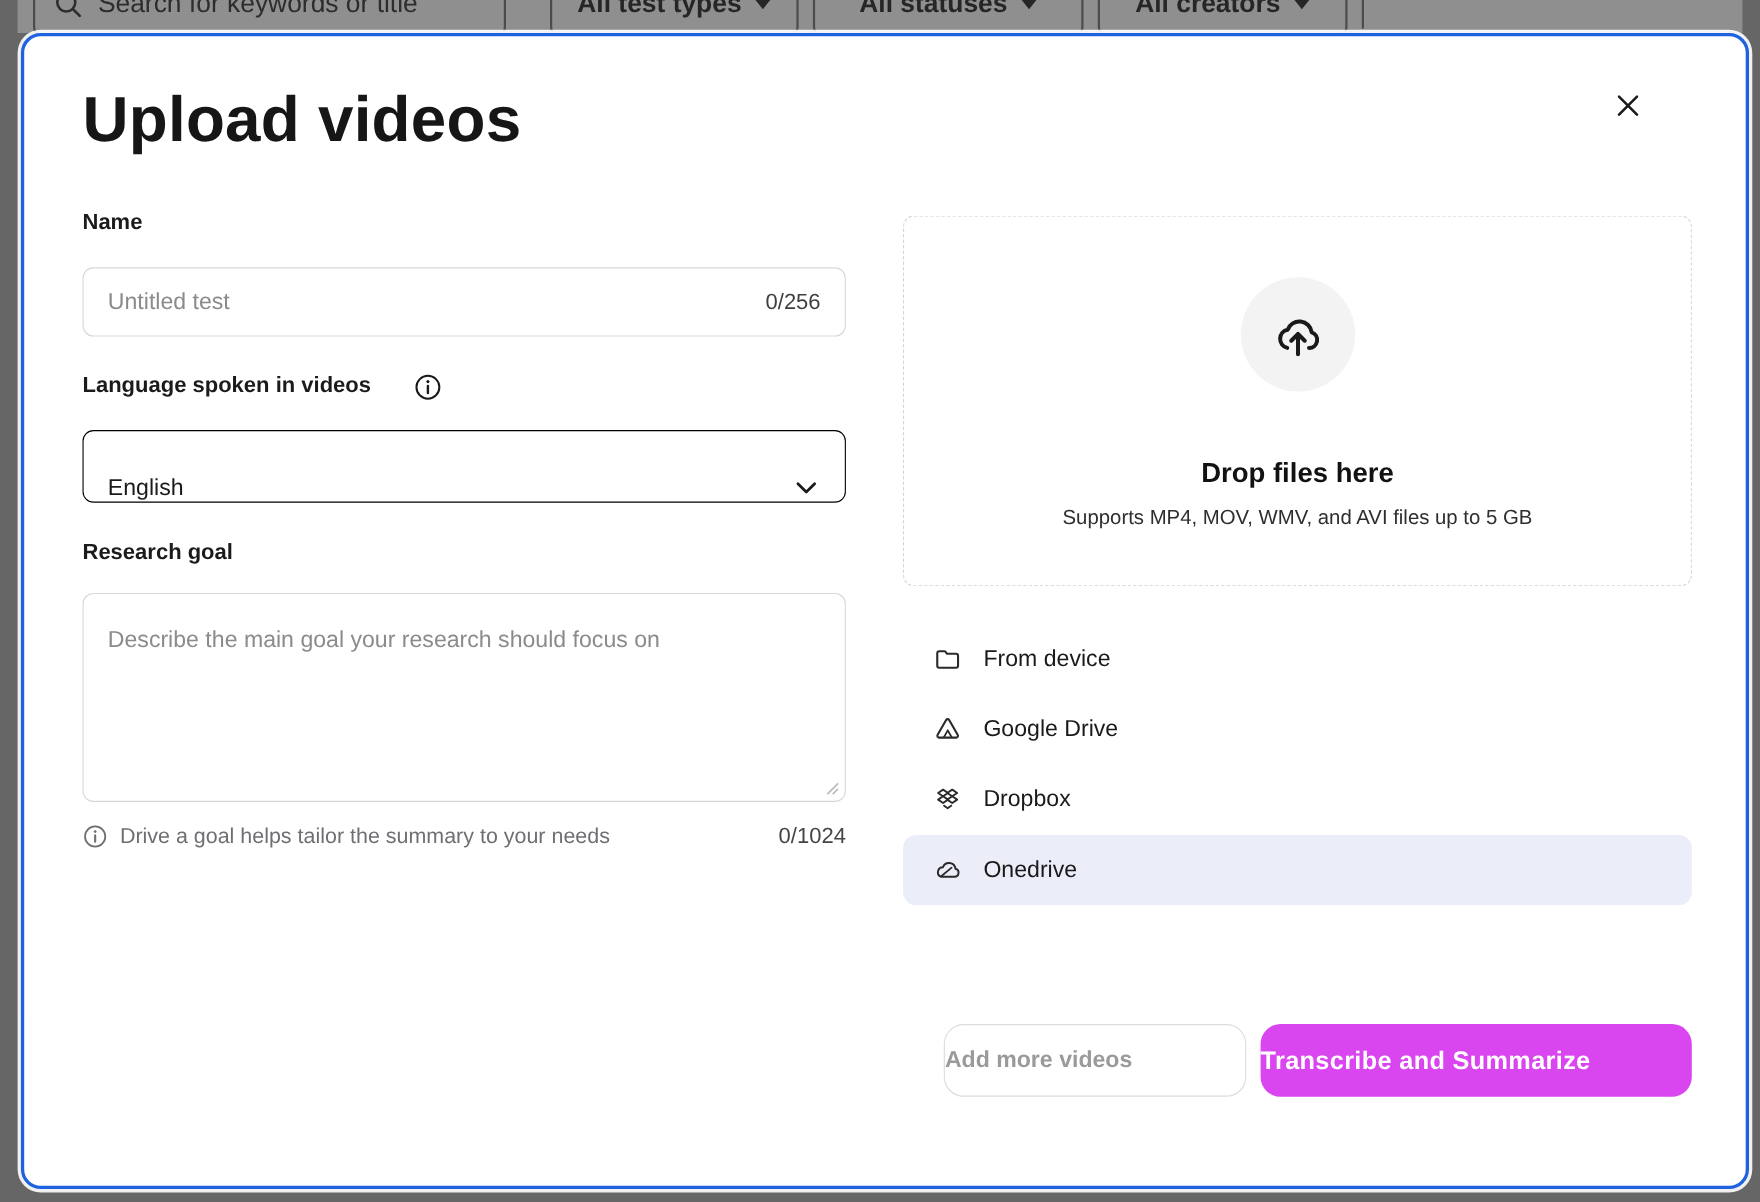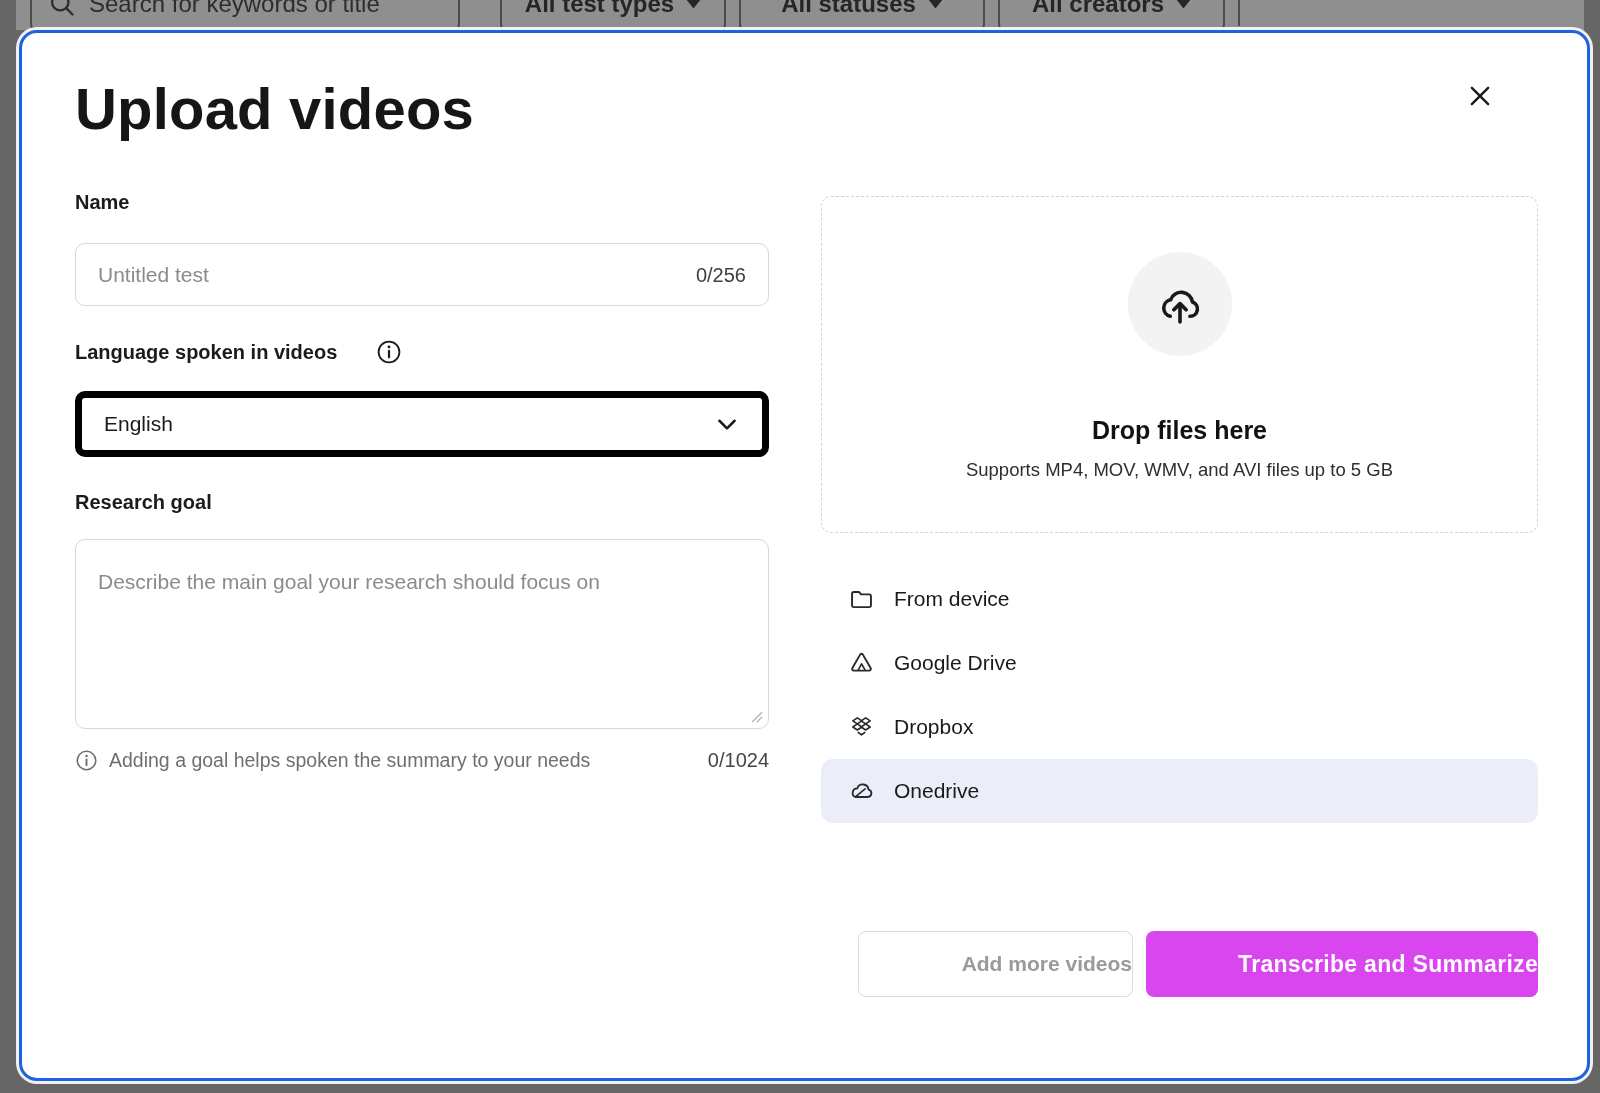--- a/index.html
+++ b/index.html
@@ -38,40 +38,40 @@
   }
   .close-btn {
     position:absolute; left:1440px; top:45px; width:36px; height:36px;
     background:none; border:none; cursor:pointer; color:#1a1a1a;
     display:flex; align-items:center; justify-content:center;
   }
 
   .field-label {
     position:absolute; left:53px;
     font-size:20px; font-weight:600; color:#1b1b1b;
-    display:flex; align-items:center; gap:12px;
+    display:flex; gap:12px;
   }
   .shell {
     position:absolute; left:53px; width:694px;
     border:1px solid #d8d8d8; border-radius:10px; background:#fff;
   }
   .shell input, .shell textarea {
     width:100%; height:100%; border:none; outline:none; background:transparent;
     font-family:"Liberation Sans", sans-serif; font-size:21px; color:#1a1a1a;
   }
   .shell input { padding:0 100px 0 22px; }
   .shell input::placeholder, .shell textarea::placeholder { color:#8b8b8b; opacity:1; }
   .char-counter {
     position:absolute; right:22px; top:50%; transform:translateY(-50%);
     font-size:20px; color:#3f3f3f;
   }
   .select-box {
     position:absolute; left:53px; width:694px; height:66px;
-    border:7px solid #000000; border-radius:10px; background:#fff;
-    display:flex; align-items:center; padding:0 22px; cursor:pointer;
+    border:1px solid #000000; border-radius:10px; background:#fff;
+    display:flex; align-items:flex-end; padding:0 22px; cursor:pointer;
     font-size:21px; color:#1a1a1a;
   }
   .select-box .chev { margin-left:auto; color:#1a1a1a; }
   .shell textarea { padding:28px 22px 16px 22px; resize:none; line-height:1.3; }
   .resize-handle { position:absolute; right:5px; bottom:5px; }
 
   .helper-row {
     position:absolute; left:53px; top:716px; width:694px;
     display:flex; align-items:center; gap:11px;
     font-size:19.5px; color:#6e6f73;
@@ -95,23 +95,23 @@
 
   .sources { position:absolute; left:799px; top:534px; width:717px; }
   .source-row {
     height:64px; display:flex; align-items:center; padding-left:27px;
     border-radius:12px; cursor:pointer; color:#2a2a2a;
   }
   .source-row.selected { background:#ebedf9; }
   .source-row .src-label { margin-left:19px; font-size:21px; color:#1a1a1a; }
 
   .footer-btn {
-    position:absolute; top:898px; height:66px; border-radius:8px;
+    position:absolute; top:898px; height:66px; border-radius:18px;
     font-family:"Liberation Sans", sans-serif; font-weight:700; cursor:pointer;
-    display:flex; align-items:center; justify-content:flex-end;
+    display:flex; align-items:center; justify-content:flex-start;
   }
   .btn-secondary {
     left:836px; width:275px; background:#fff;
     border:1px solid #dcdcdc; color:#9a9a9a; font-size:21px;
   }
   .btn-primary {
     left:1124px; width:392px; background:#d946ef;
     border:none; color:#fdfdfd; font-size:23px; letter-spacing:.3px;
   }
 
@@ -213,21 +213,21 @@
   </div>
 
   <div class="helper-row">
     <span style="color:#6e6f73;">
       <svg width="23" height="23" viewBox="0 0 24 24" fill="none" stroke="currentColor">
         <circle cx="12" cy="12" r="9.6" stroke-width="1.7"></circle>
         <line x1="12" y1="10.9" x2="12" y2="16.9" stroke-width="2" stroke-linecap="round"></line>
         <circle cx="12" cy="7.3" r="1.3" fill="currentColor" stroke="none"></circle>
       </svg>
     </span>
-    <span>Adding a goal helps spoken the summary to your needs</span>
+    <span>Drive a goal helps tailor the summary to your needs</span>
     <span class="spacer"></span>
     <span class="goal-counter">0/1024</span>
   </div>
 
   <div class="dropzone">
     <div class="dz-circle">
       <span>
         <svg width="46" height="46" viewBox="0 0 24 24" fill="none" stroke="currentColor" stroke-width="1.9" stroke-linecap="round" stroke-linejoin="round">
           <path d="M6.9 18.4 A4.4 4.4 0 0 1 7.1 9.8 A5.9 5.9 0 0 1 18.5 11 A3.8 3.8 0 0 1 17.2 18.4"></path>
           <line x1="12" y1="21.4" x2="12" y2="12"></line>

